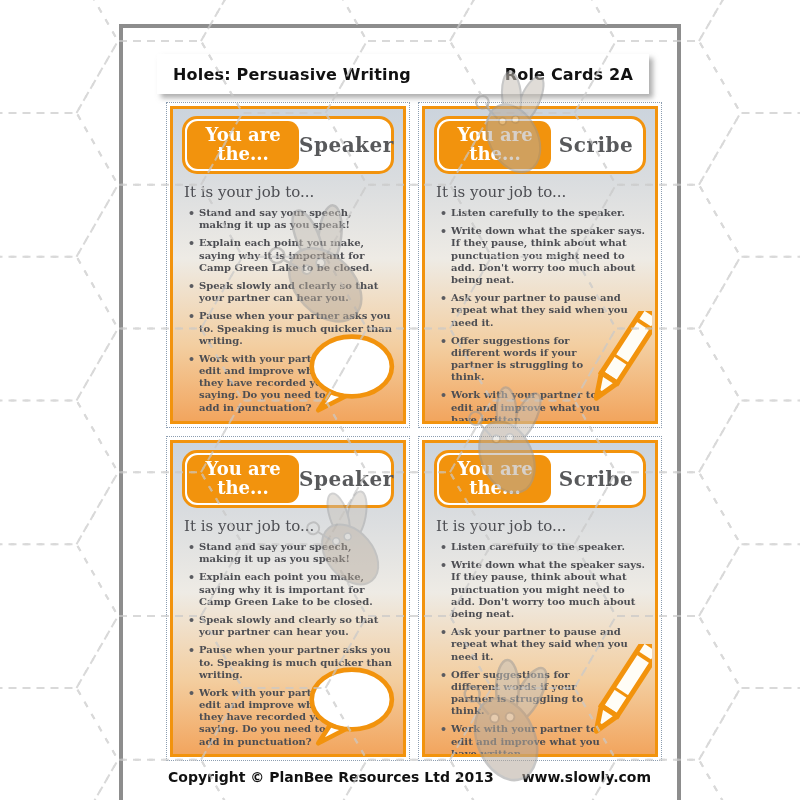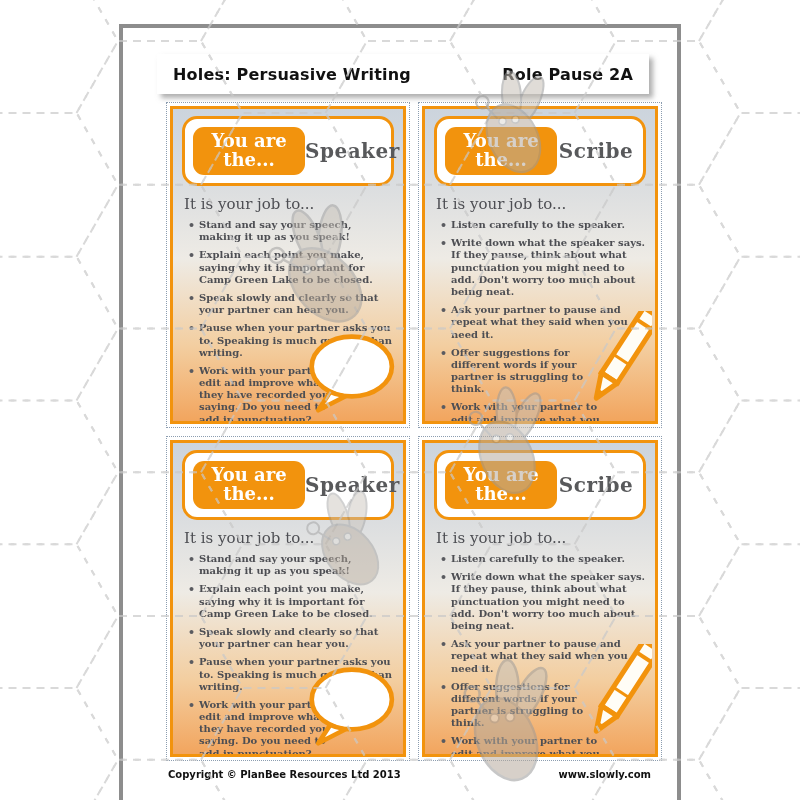--- a/index.html
+++ b/index.html
@@ -27,21 +27,21 @@
     position:absolute;left:43px;top:74px;width:496px;height:659px;
     display:grid;grid-template-columns:244px 244px;grid-template-rows:326px 325px;gap:8px;z-index:2;
   }
   .card-cut{border:1px dotted #8c9db0;background:#fff;padding:3px;box-sizing:border-box;}
   .card{
     position:relative;height:100%;box-sizing:border-box;border:3px solid #F2930D;overflow:hidden;
     background:linear-gradient(180deg,#ccd4dd 0%,#d9dcdf 22%,#eeebe5 48%,#f3ceA0 76%,#f2a55e 100%);
     padding:7px 9px 6px 9px;
   }
   .card-header{
-    border:3px solid #F2930D;background:#fff;border-radius:15px;height:48px;display:flex;padding:8px;box-sizing:content-box;
+    border:3px solid #F2930D;background:#fff;border-radius:15px;height:48px;display:flex;padding:2px;box-sizing:content-box;
   }
   .role-tab{
     background:#F2930D;border-radius:11px;width:112px;flex:0 0 112px;
     color:#fff;font-weight:700;font-size:18px;line-height:1.05;
     display:flex;align-items:center;justify-content:center;text-align:center;padding:0 6px;box-sizing:border-box;
   }
   .role-name{
     flex:1;display:flex;align-items:center;justify-content:center;
     color:#58595B;font-weight:700;font-size:20px;letter-spacing:.5px;
   }
@@ -56,21 +56,21 @@
   ul.jobs li::before{
     content:"\2022";position:absolute;left:0;top:0;color:#5a5b60;font-size:11px;
   }
   .card.speaker ul.jobs li:nth-child(5){max-width:150px;}
   .card.scribe  ul.jobs li:nth-child(4){max-width:160px;}
   .card.scribe  ul.jobs li:nth-child(5){max-width:158px;}
   .bubble-icon{position:absolute;right:7px;bottom:7px;width:94px;height:82px;}
   .pencil-icon{position:absolute;right:3px;bottom:4px;width:66px;height:106px;}
   .page-footer{
     position:absolute;left:45px;right:26px;top:741px;display:flex;justify-content:space-between;
-    font-family:"DejaVu Sans", sans-serif;font-weight:700;font-size:10px;color:#111;z-index:2;
+    font-family:"DejaVu Sans", sans-serif;font-weight:700;font-size:14px;color:#111;z-index:2;
   }
 </style>
 </head>
 <body>
 
 <svg id="hexes" viewBox="0 0 800 800">
     <polygon points="-172.5,-30.8801085141084 -131,-102.7602170282168 -48,-102.7602170282168 -6.5,-30.8801085141084 -48,41 -131,41" fill="none" stroke="#c9c9c9" stroke-width="2" stroke-dasharray="6 8"></polygon>
     <polygon points="-172.5,112.8801085141084 -131,41 -48,41 -6.5,112.8801085141084 -48,184.7602170282168 -131,184.7602170282168" fill="none" stroke="#c9c9c9" stroke-width="2" stroke-dasharray="6 8"></polygon>
     <polygon points="-172.5,256.6403255423252 -131,184.76021702821677 -48,184.76021702821677 -6.5,256.6403255423252 -48,328.5204340564336 -131,328.5204340564336" fill="none" stroke="#c9c9c9" stroke-width="2" stroke-dasharray="6 8"></polygon>
     <polygon points="-172.5,400.40054257054203 -131,328.5204340564336 -48,328.5204340564336 -6.5,400.40054257054203 -48,472.28065108465046 -131,472.28065108465046" fill="none" stroke="#c9c9c9" stroke-width="2" stroke-dasharray="6 8"></polygon>
@@ -133,21 +133,21 @@
     <polygon points="699,472.2806510846504 740.5,400.40054257054203 823.5,400.40054257054203 865,472.2806510846504 823.5,544.1607595987588 740.5,544.1607595987588" fill="none" stroke="#c9c9c9" stroke-width="2" stroke-dasharray="6 8"></polygon>
     <polygon points="699,616.0408681128672 740.5,544.1607595987588 823.5,544.1607595987588 865,616.0408681128672 823.5,687.9209766269756 740.5,687.9209766269756" fill="none" stroke="#c9c9c9" stroke-width="2" stroke-dasharray="6 8"></polygon>
     <polygon points="699,759.8010851410841 740.5,687.9209766269756 823.5,687.9209766269756 865,759.8010851410841 823.5,831.6811936551925 740.5,831.6811936551925" fill="none" stroke="#c9c9c9" stroke-width="2" stroke-dasharray="6 8"></polygon>
     <polygon points="699,903.5613021693008 740.5,831.6811936551924 823.5,831.6811936551924 865,903.5613021693008 823.5,975.4414106834092 740.5,975.4414106834092" fill="none" stroke="#c9c9c9" stroke-width="2" stroke-dasharray="6 8"></polygon>
   </svg>
 
 <div class="page">
 
   <div class="page-header">
     <span>Holes: Persuasive Writing</span>
-    <span>Role Pause 2A</span>
+    <span>Role Cards 2A</span>
   </div>
 
   <div class="cards">
 
     <div class="card-cut">
       <div class="card speaker">
         <div class="card-header">
           <div class="role-tab">You are the...</div>
           <div class="role-name">Speaker</div>
         </div>

